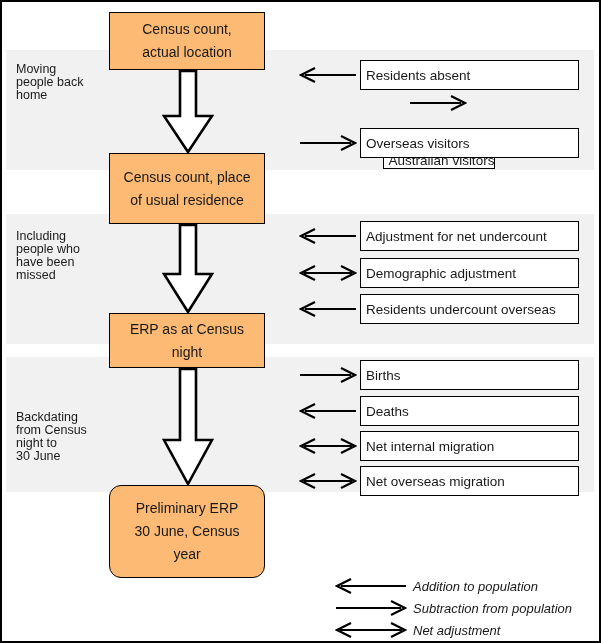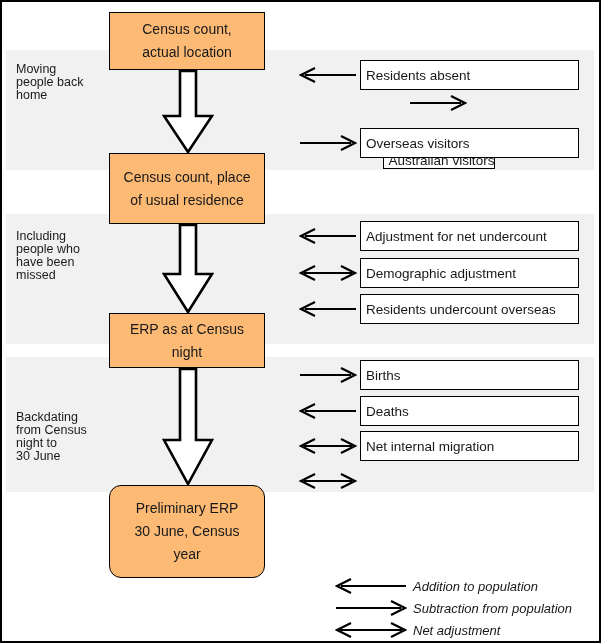--- a/index.html
+++ b/index.html
@@ -272,20 +272,21 @@
   </div>
 
   <div class="comp-row" style="top:464px;">
     <div class="comp-arrow">
       <svg viewBox="0 0 58 18" width="58" height="18">
         <line x1="5" y1="9" x2="53" y2="9" stroke="#000" stroke-width="2.2"></line>
         <polyline points="16,2 2,9 16,16" fill="none" stroke="#000" stroke-width="2.2" stroke-linejoin="miter"></polyline>
         <polyline points="42,2 56,9 42,16" fill="none" stroke="#000" stroke-width="2.2" stroke-linejoin="miter"></polyline>
       </svg>
     </div>
+    <div class="comp-box">Net overseas migration</div>
   </div>
 
   <div class="legend">
     <div class="legend-row">
       <div class="legend-arrow">
         <svg viewBox="0 0 72 16" width="72" height="16">
           <line x1="71" y1="8" x2="6" y2="8" stroke="#000" stroke-width="2.2"></line>
           <polyline points="16,1 2,8 16,15" fill="none" stroke="#000" stroke-width="2.2" stroke-linejoin="miter"></polyline>
         </svg>
       </div>

